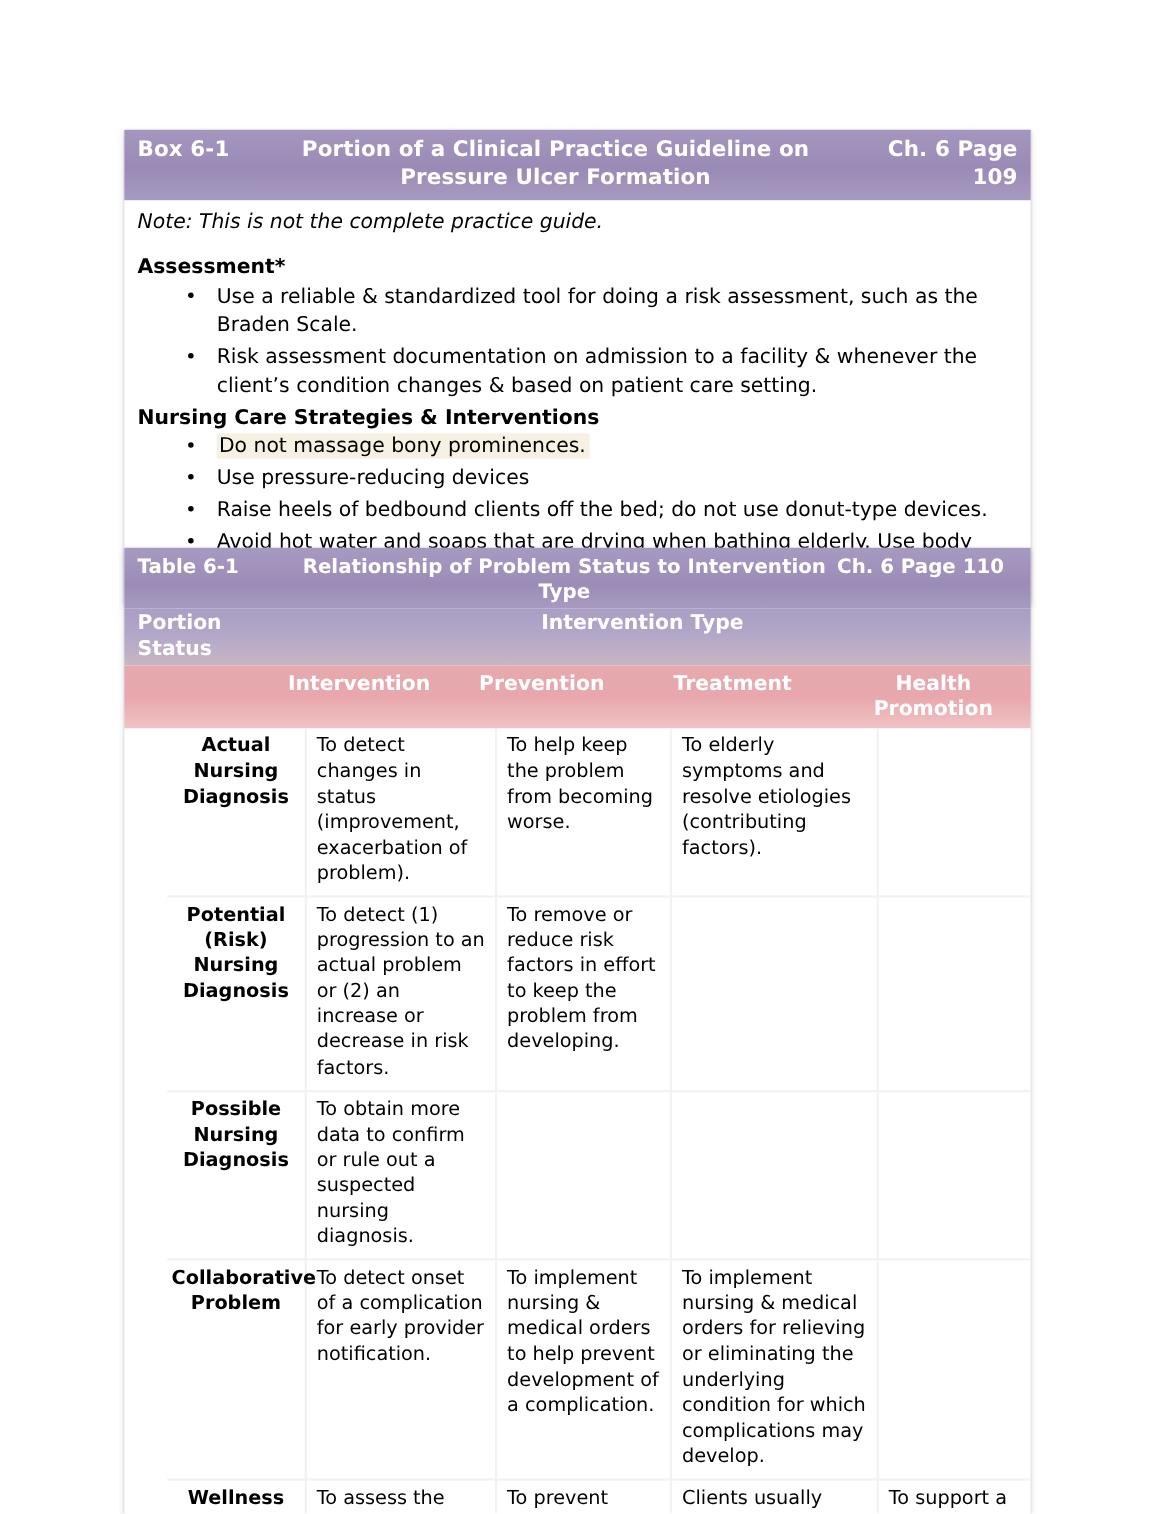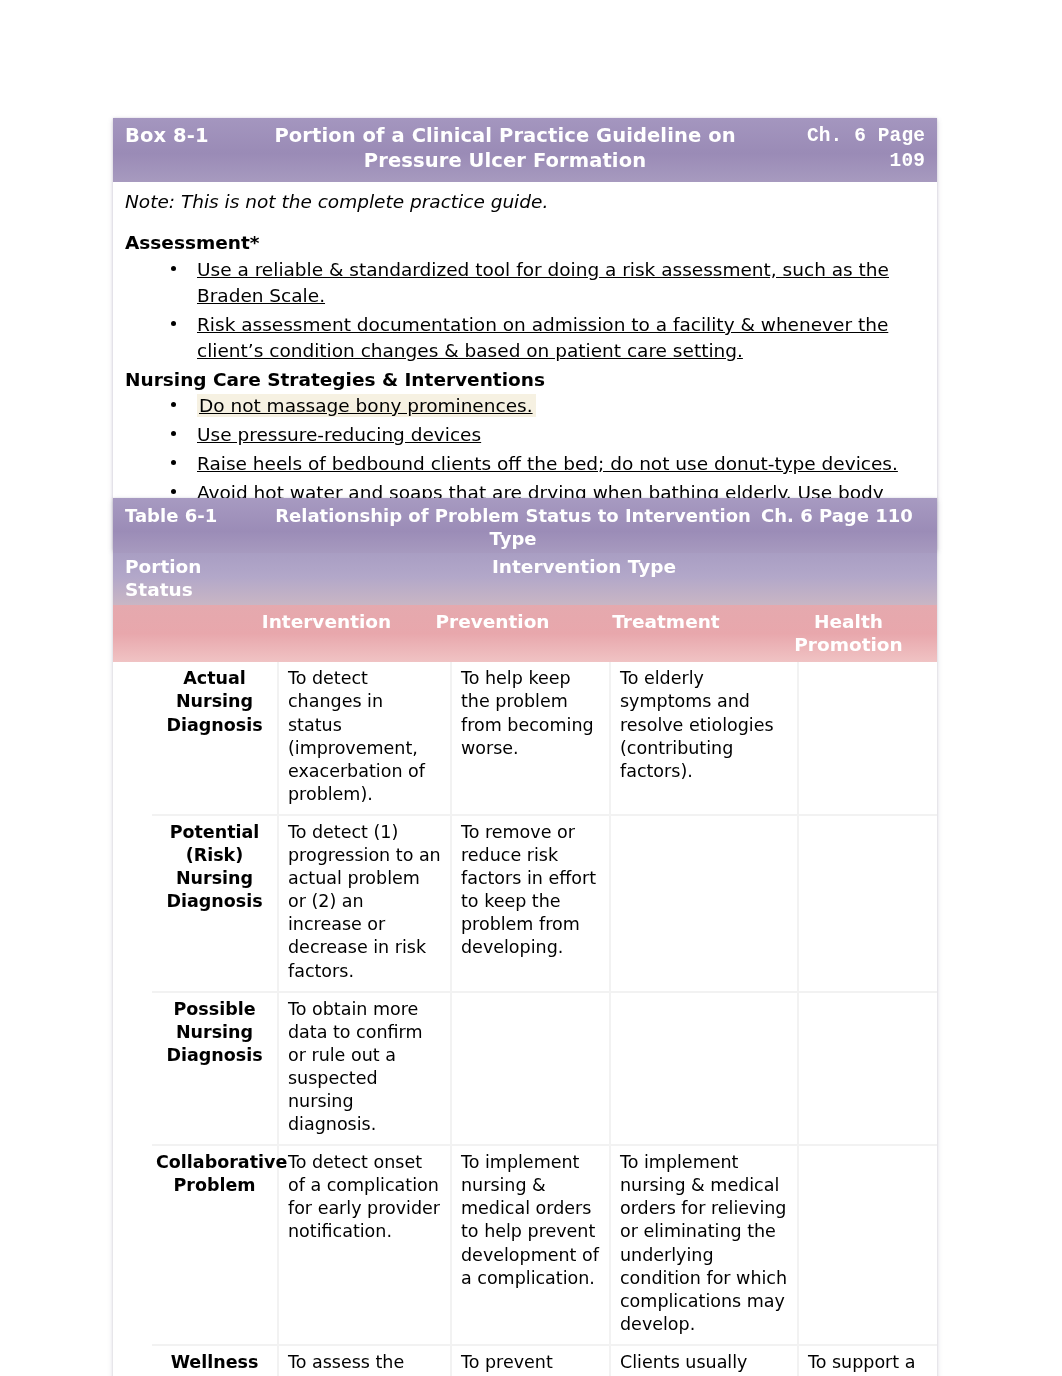--- a/index.html
+++ b/index.html
@@ -31,21 +31,21 @@
     background: linear-gradient(180deg, #a496bf 0%, #9a8bb6 55%, #a79abf 100%);
     color: #ffffff;
     padding: 6px 12px 8px 12px;
     font-weight: bold;
     font-size: 19.5px;
     line-height: 1.28;
     letter-spacing: 0.1px;
   }
   .bh-left   { width: 124px; flex: 0 0 124px; text-align: left; }
   .bh-center { flex: 1 1 auto; text-align: center; padding: 0 4px; }
-  .bh-right  { width: 164px; flex: 0 0 164px; text-align: right; font-family: Liberation Mono, monospace; }
+  .bh-right  { width: 164px; flex: 0 0 164px; text-align: right; }
 
   .box-body {
     padding: 4px 14px 16px 12px;
     font-size: 18.5px;
     color: #000000;
     line-height: 1.38;
   }
   .note {
     font-style: italic;
     font-size: 18.5px;
@@ -53,21 +53,20 @@
   }
   .sec-title {
     font-weight: bold;
     font-size: 18.5px;
     margin: 0 0 1px 0;
   }
   ul.bullets {
     list-style: none;
     margin: 0 0 2px 0;
     padding: 0;
-    text-decoration: underline;
   }
   ul.bullets li {
     position: relative;
     padding-left: 72px;
     margin: 0 0 3px 0;
     line-height: 1.40;
   }
   ul.bullets li::before {
     content: "";
     position: absolute;
@@ -150,21 +149,21 @@
     padding-left: 4px; padding-right: 4px;
   }
 </style>
 </head>
 <body>
 
 <div class="page">
 
   <div class="box-card">
     <div class="box-header">
-      <div class="bh-left">Box  8-1</div>
+      <div class="bh-left">Box  6-1</div>
       <div class="bh-center">Portion of a Clinical Practice Guideline on Pressure Ulcer Formation</div>
       <div class="bh-right">Ch. 6 Page 109</div>
     </div>
     <div class="box-body">
       <div class="note">Note: This is not the complete practice guide.</div>
 
       <div class="sec-title">Assessment*</div>
       <ul class="bullets">
         <li><span>Use a reliable &amp; standardized tool for doing a risk assessment, such as the Braden Scale.</span></li>
         <li><span>Risk assessment documentation on admission to a facility &amp; whenever the client’s condition changes &amp; based on patient care setting.</span></li>

